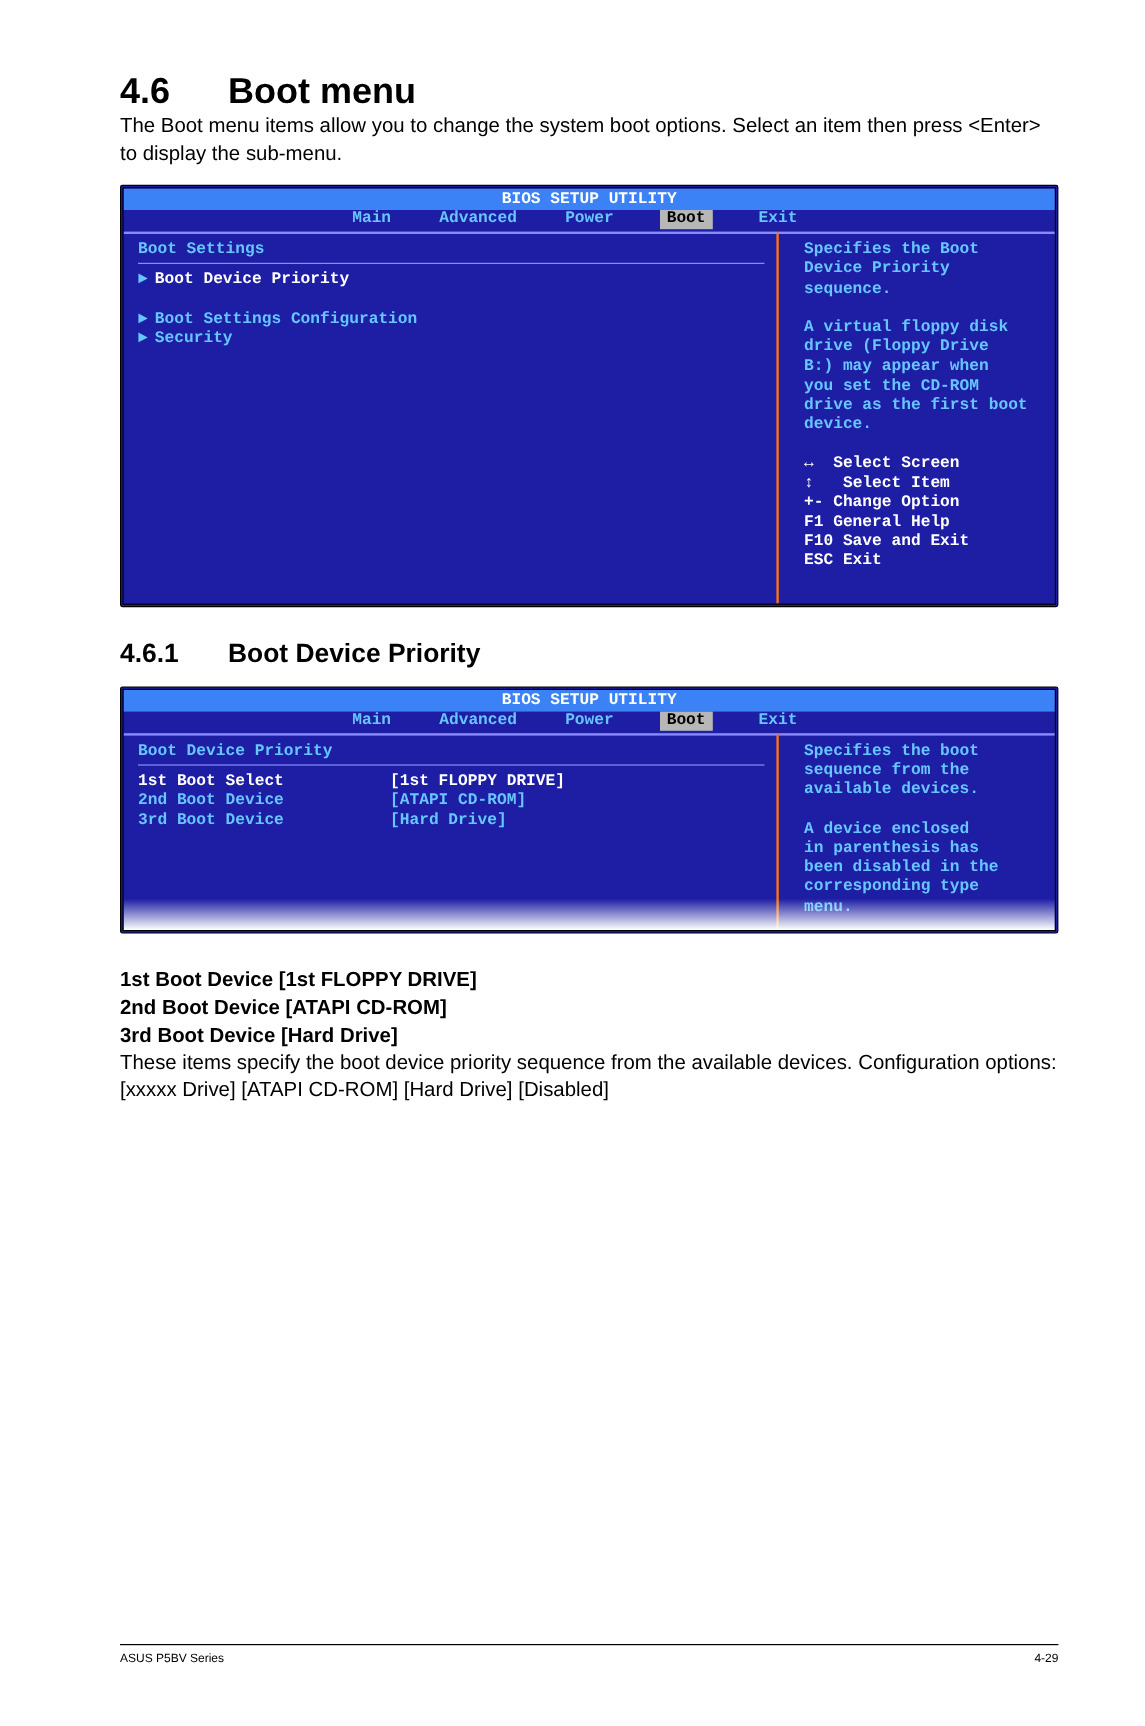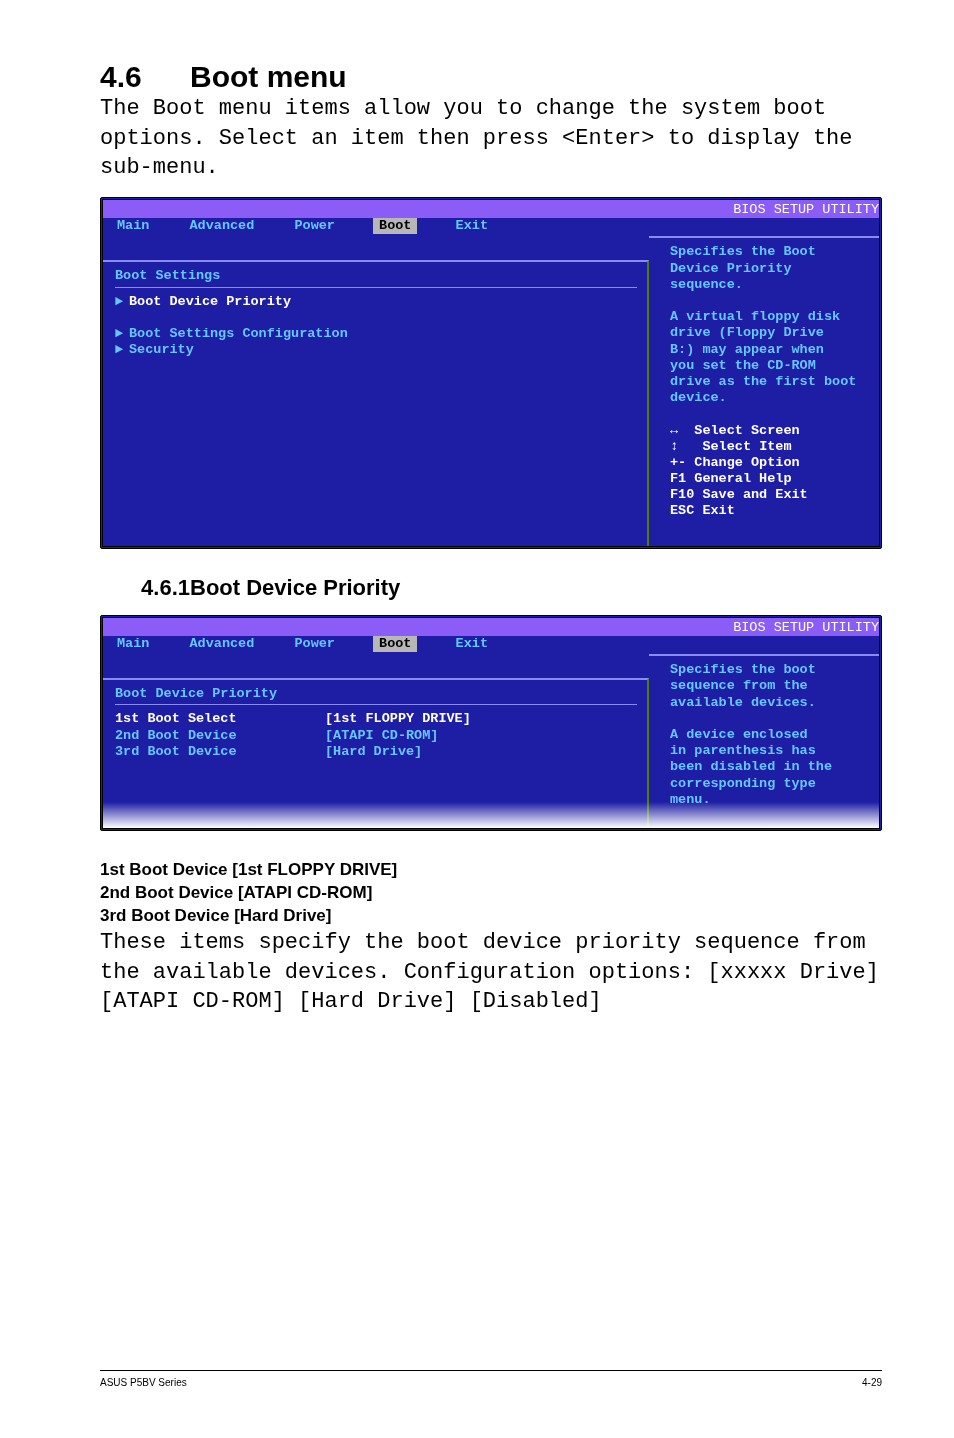--- a/index.html
+++ b/index.html
@@ -11,78 +11,77 @@
     color: #000;
     position: relative;
     padding: 60px 72px 0 100px;
   }
   h1.section {
     font-size: 30px;
     font-weight: bold;
   }
   h1.section .num { display:inline-block; width: 90px; }
   p.body {
-    font-size: 22px;
+    font-size: 17px;
     line-height: 1.35;
     margin-bottom: 14px;
-    font-family: Liberation Mono, monospace;
   }
   h2.subsection {
     font-size: 22px;
     font-weight: bold;
     margin-top: 26px;
     margin-bottom: 14px;
   }
-  h2.subsection .num { display:inline-block; width:90px;text-align:right; }
+  h2.subsection .num { display:inline-block; width:90px; }
   h3.opt {
     font-size: 17px;
     font-weight: bold;
     line-height: 1.35;
   }
   .bios {
     border: 3px double #000;
     border-radius: 2px;
     background: #1e1ea5;
     font-family: "Courier New", monospace;
     font-size: 13.5px;
     color: #cfd37a;
     line-height: 1.2;
     margin-bottom: 10px;
     overflow: hidden;
   }
   .bios .titlebar {
-    background: #8b5cf6;
+    background: #3b82f6;
     color: #ffffff;
-    text-align: right;
-    font-weight: normal;
+    text-align: center;
+    font-weight: bold;
     padding: 2px 0 0 0;
   }
   .bios .tabs {
     padding: 0 8px 2px 12px;
+    text-align: center;
   }
   .bios .tabs span {
     color: #67c6ff;
     display: inline-block;
     padding: 0 2px;
     margin-right: 28px;
     font-weight: bold;
   }
   .bios .tabs span.active {
     background: #b7b7b7;
     color: #000;
     padding: 0 6px;
   }
   .bios .mainrow { display: flex; }
   .bios .leftpane {
     flex: 1;
     border-top: 2px solid #8a8aff;
-    border-right: 2px solid #4d7c0f;
+    border-right: 2px solid #f97316;
     padding: 6px 10px 10px 12px;
     min-height: 250px;
-    margin-top: 24px;
   }
   .bios .rightpane {
     width: 230px;
     border-top: 2px solid #8a8aff;
     padding: 6px 8px 10px 21px;
   }
   .bios .hdr { color: #67c6ff; font-weight: bold; }
   .bios hr.thin {
     border: none;
     border-top: 1px solid #8a8aff;

